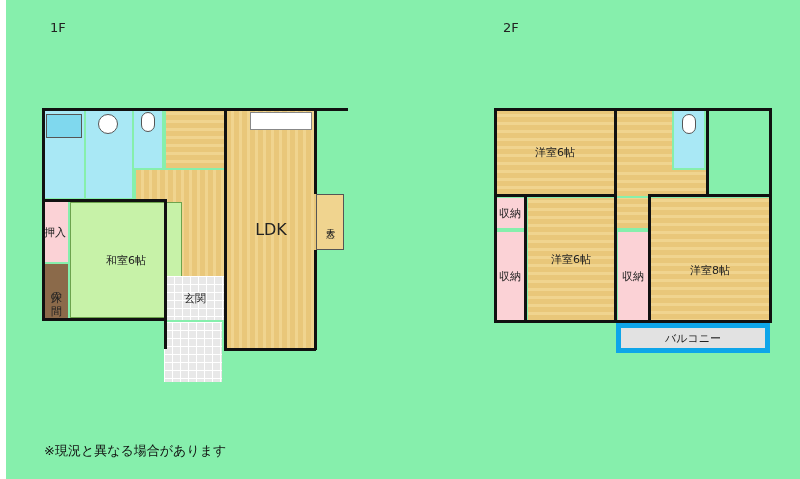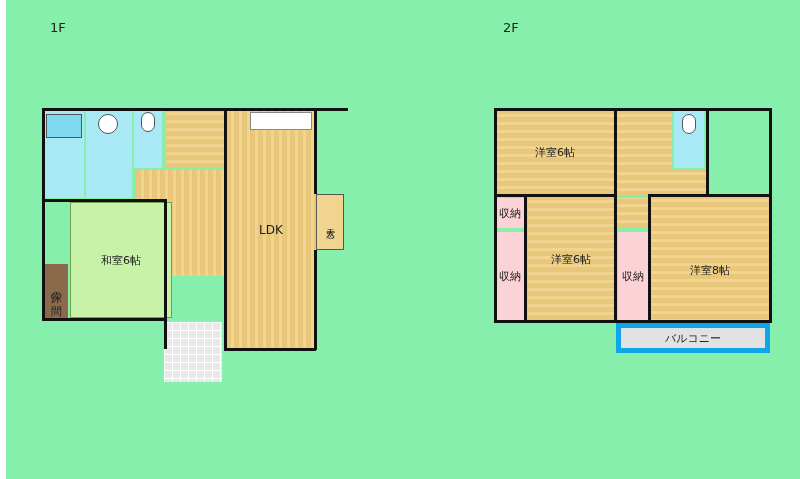--- a/index.html
+++ b/index.html
@@ -38,38 +38,44 @@
 
     <div class="abs water" style="left:92px;top:0;width:28px;height:60px;">
       <div class="abs" style="left:7px;top:4px;width:14px;height:20px;border-radius:7px;background:#fff;border:1px solid #555;"></div>
     </div>
 
     <div class="abs woodh" style="left:124px;top:0;width:58px;height:60px;"></div>
 
     <div class="abs wood" style="left:94px;top:62px;width:88px;height:106px;"></div>
 
     <div class="abs wood room" style="left:184px;top:0;width:90px;height:243px;">
-      <span style="font-size:12px;">LDK</span>
+      <span style="font-size:16px;">LDK</span>
     </div>
 
     <div class="abs" style="left:208px;top:4px;width:62px;height:18px;background:#fff;border:1px solid #888;"></div>
 
     <div class="abs room" style="left:274px;top:86px;width:28px;height:56px;background:#f0d48f;border:1px solid #555;">
       <span class="vert" style="font-size:9px;">天窓</span>
     </div>
 
+    <div class="abs pink room" style="left:0;top:94px;width:26px;height:60px;">
+      <span>押入</span>
+    </div>
 
     <div class="abs toko room" style="left:0;top:156px;width:26px;height:54px;">
       <span class="vert" style="color:#222;">床の間</span>
     </div>
 
-    <div class="abs tatami room" style="left:28px;top:94px;width:102px;height:116px;border:1px solid #6da34d;text-align:right;">
+    <div class="abs tatami room" style="left:28px;top:94px;width:112px;height:116px;border:1px solid #6da34d;text-align:right;">
       <span>和室6帖</span>
     </div>
 
+    <div class="abs tile room" style="left:124px;top:168px;width:58px;height:44px;">
+      <span>玄関</span>
+    </div>
     <div class="abs tile" style="left:122px;top:214px;width:58px;height:60px;"></div>
 
     <div class="abs wall" style="left:0;top:0;width:3px;height:212px;"></div>
     <div class="abs wall" style="left:0;top:0;width:306px;height:3px;"></div>
     <div class="abs wall" style="left:0;top:210px;width:124px;height:3px;"></div>
     <div class="abs wall" style="left:0;top:91px;width:124px;height:3px;"></div>
     <div class="abs wall" style="left:122px;top:91px;width:3px;height:150px;"></div>
     <div class="abs wall" style="left:182px;top:0;width:3px;height:243px;"></div>
     <div class="abs wall" style="left:182px;top:240px;width:92px;height:3px;"></div>
     <div class="abs wall" style="left:272px;top:0;width:3px;height:86px;"></div>
@@ -110,13 +116,14 @@
     <div class="abs wall" style="left:0;top:212px;width:278px;height:3px;"></div>
     <div class="abs wall" style="left:275px;top:0;width:3px;height:215px;"></div>
     <div class="abs wall" style="left:120px;top:0;width:3px;height:215px;"></div>
     <div class="abs wall" style="left:0;top:86px;width:122px;height:3px;"></div>
     <div class="abs wall" style="left:30px;top:86px;width:3px;height:128px;"></div>
     <div class="abs wall" style="left:154px;top:86px;width:122px;height:3px;"></div>
     <div class="abs wall" style="left:154px;top:86px;width:3px;height:128px;"></div>
     <div class="abs wall" style="left:212px;top:0;width:3px;height:88px;"></div>
   </div>
 
+  <div class="abs note" style="left:38px;top:442px;">※現況と異なる場合があります</div>
 </div>
 
 </body></html>

